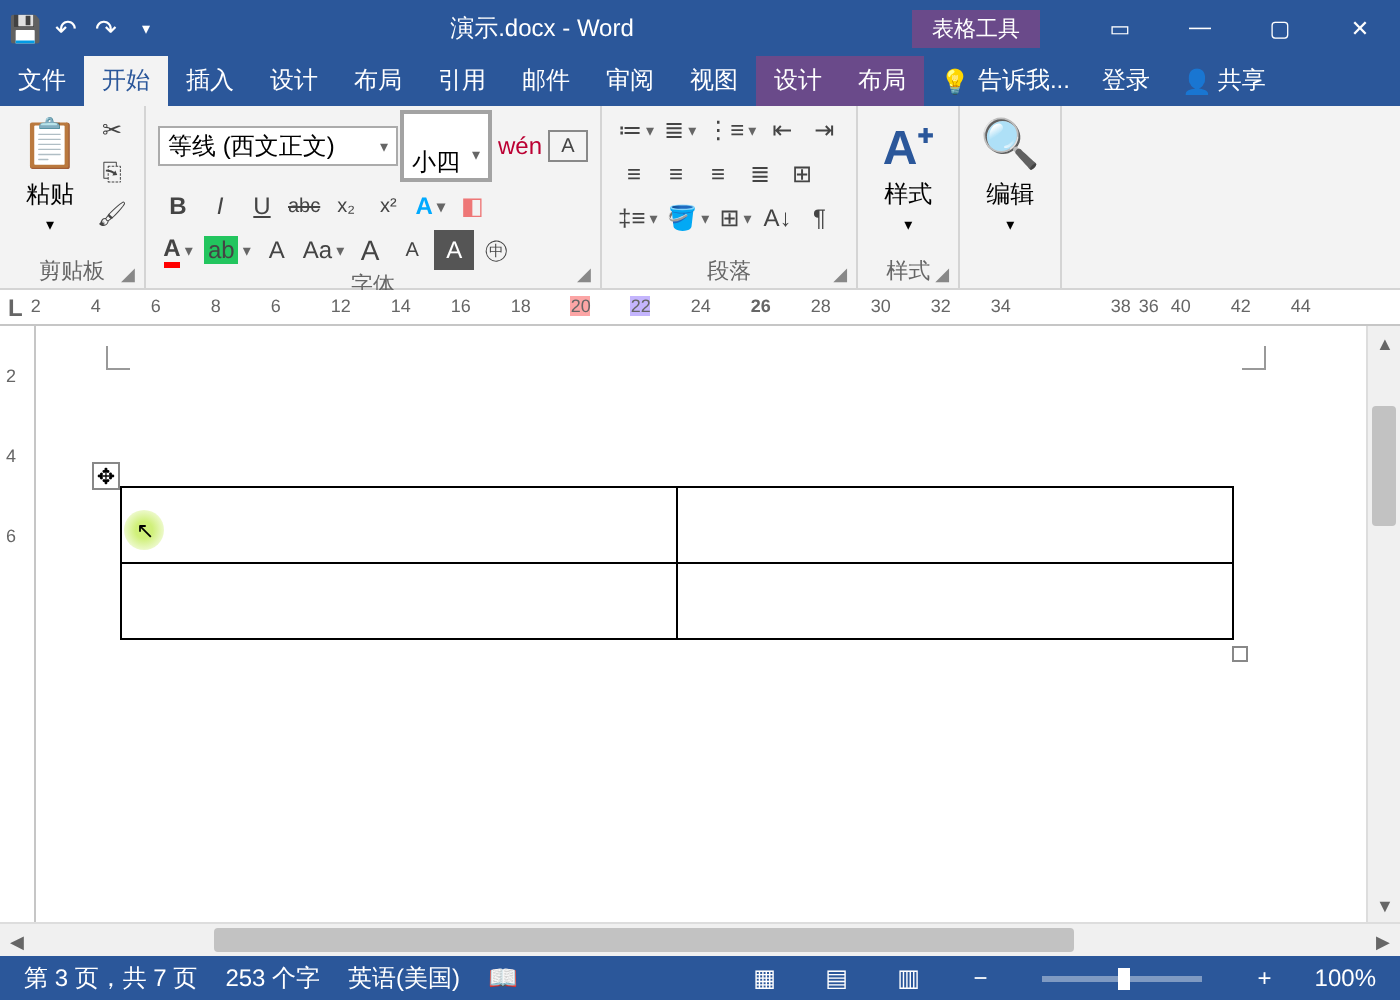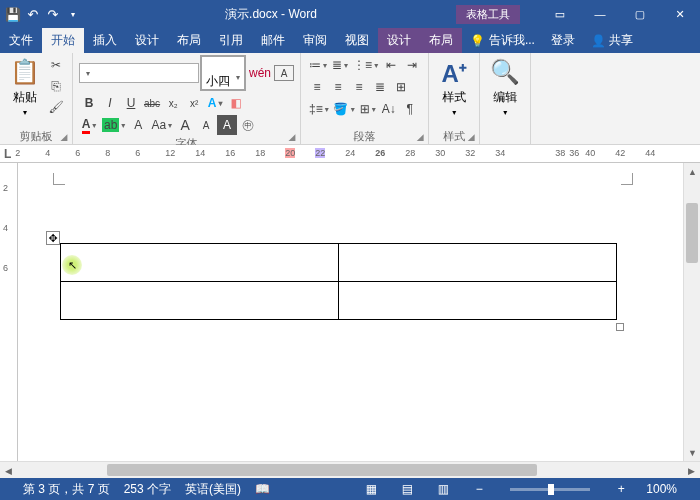--- a/index.html
+++ b/index.html
@@ -49,21 +49,21 @@
 .tblresize{position:absolute;left:598px;top:160px;width:8px;height:8px;border:1px solid #888;background:#fff}
 .cursor-marker{position:absolute;left:44px;top:92px;width:20px;height:20px;border-radius:50%;background:radial-gradient(circle,#d0f07a 30%,rgba(208,240,122,.4) 70%,transparent)}
 .cursor-marker::after{content:"↖";position:absolute;left:6px;top:4px;font-size:11px;color:#000}
 .scroll-v{width:17px;background:#f0f0f0;border-left:1px solid #ddd;position:relative}
 .scroll-v .thumb{position:absolute;left:2px;top:40px;width:12px;height:60px;background:#c2c2c2;border-radius:2px}
 .scroll-v .arr{position:absolute;left:0;width:17px;height:17px;display:flex;align-items:center;justify-content:center;font-size:9px;color:#666;cursor:pointer}
 .scroll-h-row{height:17px;background:#f0f0f0;border-top:1px solid #ddd;display:flex;position:relative}
 .scroll-h-row .track{flex:1;position:relative}
 .scroll-h-row .thumb{position:absolute;left:90px;top:2px;height:12px;width:430px;background:#c2c2c2;border-radius:2px}
 .scroll-h-row .arr{width:17px;height:17px;display:flex;align-items:center;justify-content:center;font-size:9px;color:#666;cursor:pointer}
-.statusbar{height:22px;background:#2b579a;color:#fff;display:flex;align-items:center;padding:0 23px;font-size:11px;gap:14px}
+.statusbar{height:22px;background:#2b579a;color:#fff;display:flex;align-items:center;padding:0 12px;font-size:11px;gap:14px}
 .statusbar .spacer{flex:1}
 .statusbar .vbtn{width:22px;height:18px;display:flex;align-items:center;justify-content:center;cursor:pointer;font-size:12px}
 .zoomslider{width:80px;height:3px;background:rgba(255,255,255,.4);position:relative;margin:0 6px}
 .zoomslider .knob{position:absolute;left:38px;top:-4px;width:6px;height:11px;background:#fff}
 </style>
 </head>
 <body>
 
 <div class="titlebar">
   <div class="qat">
@@ -114,20 +114,21 @@
       </div>
     </div>
     <div class="glabel">剪贴板</div>
     <div class="dlaunch">◢</div>
   </div>
 
   <div class="group">
     <div class="gbody vstack" style="gap:2px">
       <div class="row">
         <div class="fontname">
+            <span>等线 (西文正文)</span>
             <span class="dd">▾</span>
           </div>
         <div class="fontsize">
             <span>小四</span>
             <span class="dd">▾</span>
           </div>
         <span class="minibtn" style="color:#b03">wén</span>
         <span class="minibtn" style="border:1px solid #888;width:16px;height:16px;font-size:10px">A</span>
       </div>
       <div class="row">

